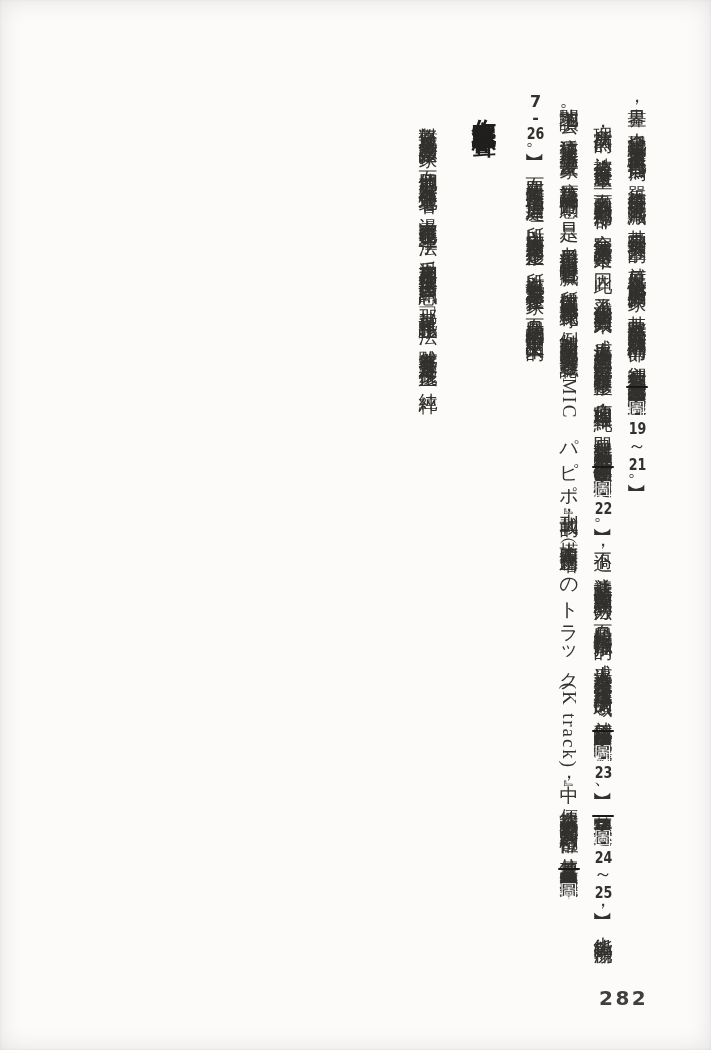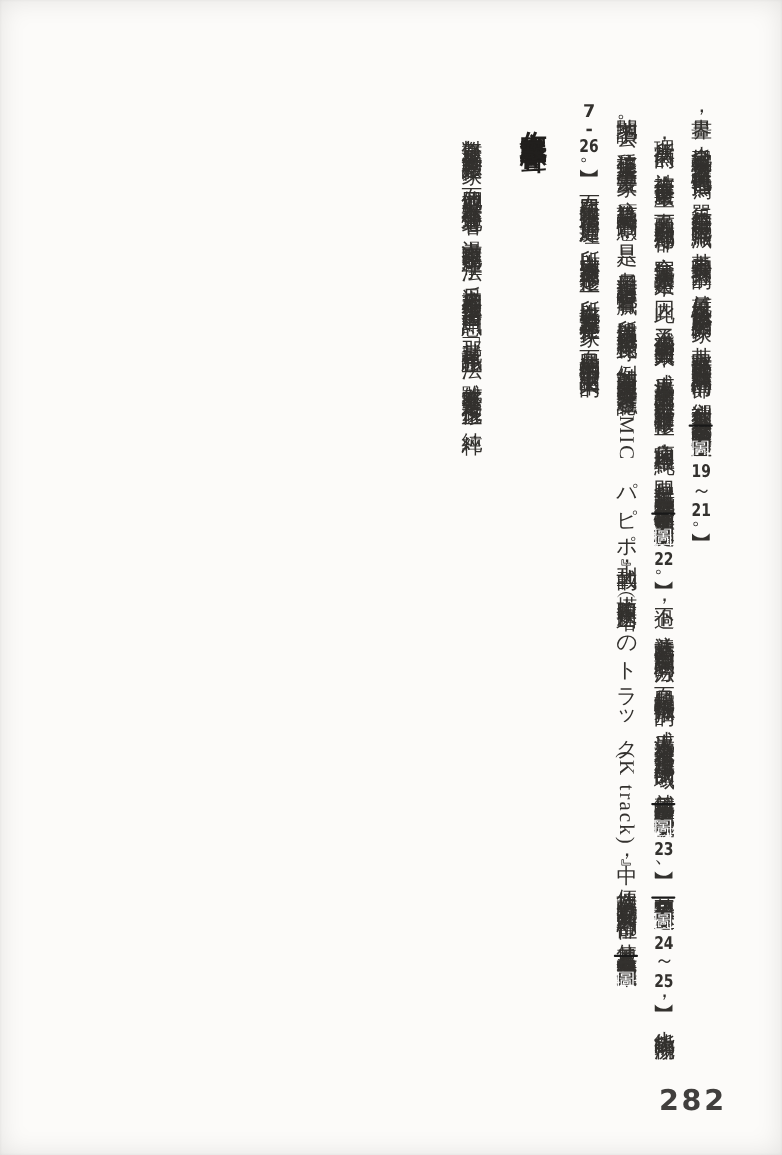--- a/index.html
+++ b/index.html
@@ -50,21 +50,21 @@
     color:#ffffff;
     border-radius:2px;
     padding:1px 1px;
     font-size:18px;
     letter-spacing:0;
   }
   .page-num{
     position:absolute;left:599px;top:986px;
     font-family:"DejaVu Sans","Liberation Sans",sans-serif;
     font-weight:bold;
-    font-size:26px;
+    font-size:20px;
     letter-spacing:2.5px;
     color:#413f3d;
   }
 </style>
 </head>
 <body>
 
 <div class="page">
   <div class="text-flow">
       <p class="para">畫界，也會被編輯要求「盡量避免色情描寫」，單行本的發行量也大幅縮減。其中受到最大打擊的，就是原本以色情度為賣點的作家；其中數部作品雖然有男女纏綿的情節，卻遭到整個下半身都被塗掉的大幅度修正<span class="figref">【<span class="figbox">圖</span><span class="tcy">7</span><span class="tcy">-</span><span class="tcy">19</span>～<span class="tcy">21</span>】</span>。</p>

